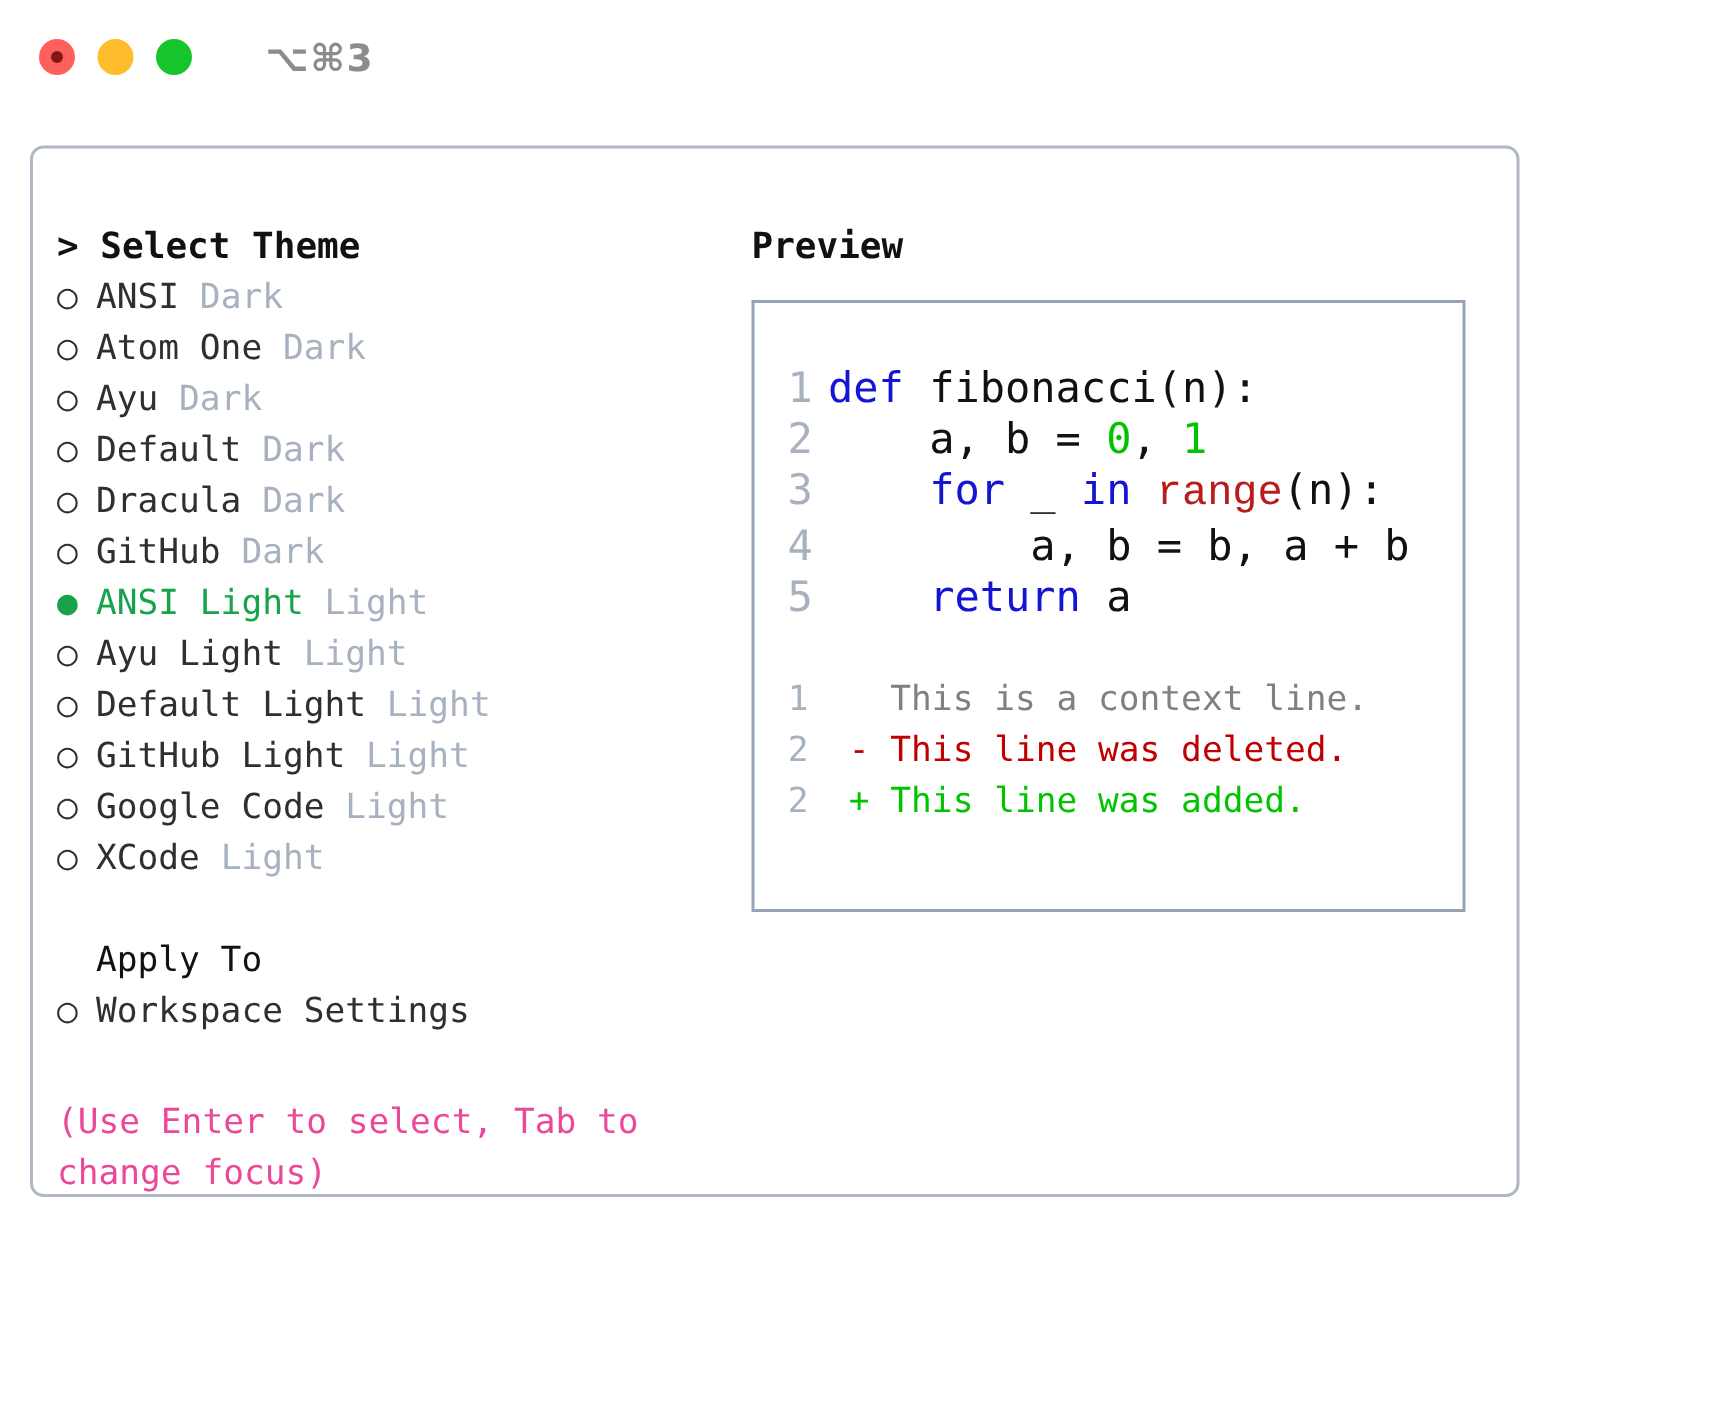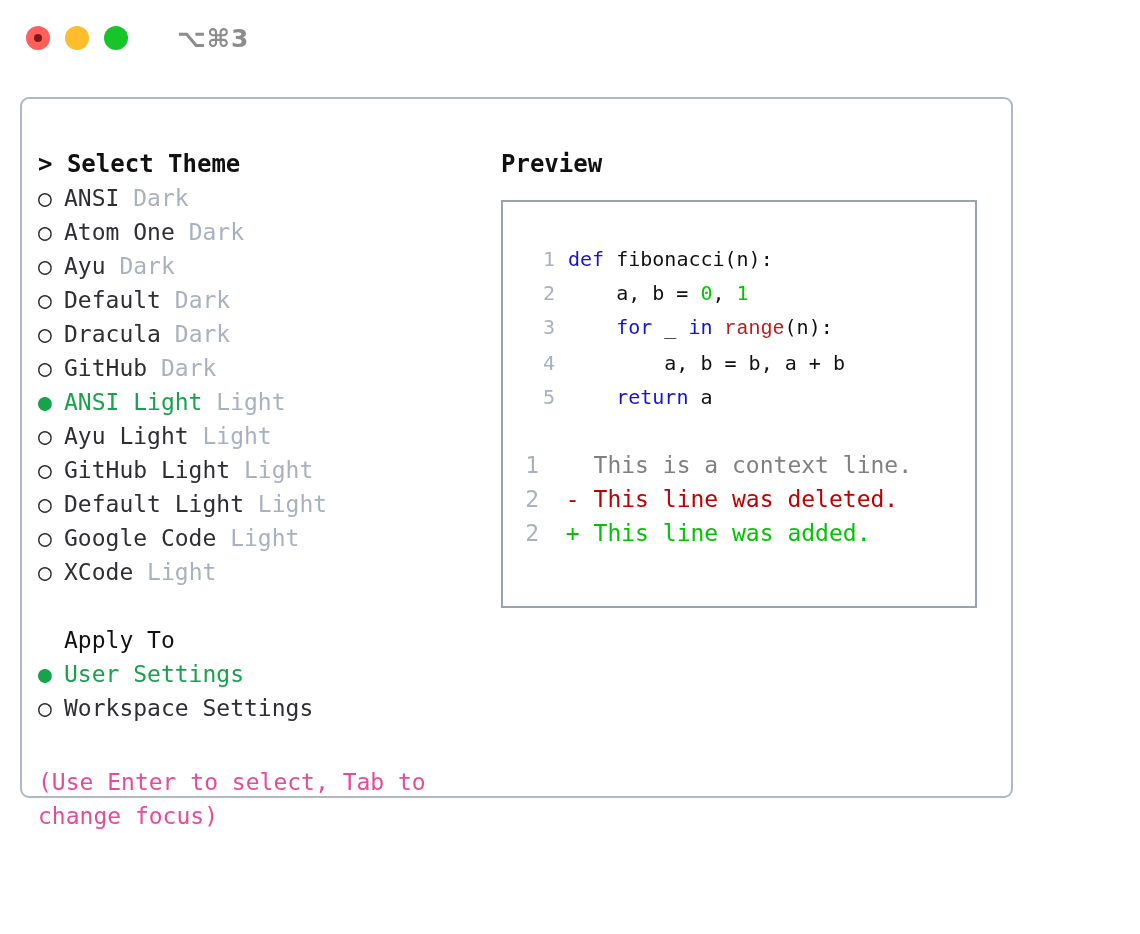--- a/index.html
+++ b/index.html
@@ -157,25 +157,24 @@
     margin-top: 19px;
     width: 476px;
     height: 408px;
     border: 2px solid #97a3b4;
     box-sizing: border-box;
     background: #ffffff;
     padding: 40px 0 0 22px;
   }
 
   .code-line {
-    font-size: 20px;
-    line-height: 34px;
-    white-space: pre;
-    color: #111111;
-    margin-left: 16px;
+    font-size: 28px;
+    line-height: 34px;
+    white-space: pre;
+    color: #111111;
   }
   .lineno {
     color: #a8b1c0;
     display: inline-block;
     width: 14px;
     text-align: right;
     margin-right: 13px;
   }
   .tok-kw   { color: #1414d2; }
   .tok-num  { color: #00c400; }
@@ -216,32 +215,31 @@
 
         <div id="theme-list">
             <div class="opt-row"><span class="bullet off">○</span><span class="opt-label">ANSI</span><span class="opt-tag"> Dark</span></div>
             <div class="opt-row"><span class="bullet off">○</span><span class="opt-label">Atom One</span><span class="opt-tag"> Dark</span></div>
             <div class="opt-row"><span class="bullet off">○</span><span class="opt-label">Ayu</span><span class="opt-tag"> Dark</span></div>
             <div class="opt-row"><span class="bullet off">○</span><span class="opt-label">Default</span><span class="opt-tag"> Dark</span></div>
             <div class="opt-row"><span class="bullet off">○</span><span class="opt-label">Dracula</span><span class="opt-tag"> Dark</span></div>
             <div class="opt-row"><span class="bullet off">○</span><span class="opt-label">GitHub</span><span class="opt-tag"> Dark</span></div>
             <div class="opt-row selected"><span class="bullet on">●</span><span class="opt-label">ANSI Light</span><span class="opt-tag"> Light</span></div>
             <div class="opt-row"><span class="bullet off">○</span><span class="opt-label">Ayu Light</span><span class="opt-tag"> Light</span></div>
+            <div class="opt-row"><span class="bullet off">○</span><span class="opt-label">Default Light</span><span class="opt-tag"> Light</span></div>
             <div class="opt-row"><span class="bullet off">○</span><span class="opt-label">GitHub Light</span><span class="opt-tag"> Light</span></div>
-            <div class="opt-row"><span class="bullet off">○</span><span class="opt-label">Default Light</span><span class="opt-tag"> Light</span></div>
             <div class="opt-row"><span class="bullet off">○</span><span class="opt-label">Google Code</span><span class="opt-tag"> Light</span></div>
             <div class="opt-row"><span class="bullet off">○</span><span class="opt-label">XCode</span><span class="opt-tag"> Light</span></div>
           </div>
 
         <div class="group-gap"></div>
 
         <div class="group-label">Apply To</div>
 
         <div id="apply-list">
-            <div class="opt-row selected"><span class="bullet on">●</span><span class="opt-label">User Settings</span></div>
             <div class="opt-row"><span class="bullet off">○</span><span class="opt-label">Workspace Settings</span></div>
           </div>
 
         <div class="hint">(Use Enter to select, Tab to change focus)</div>
       </div>
 
       <div class="right-col">
         <div class="preview-title">Preview</div>
 
         <div class="preview-box">

